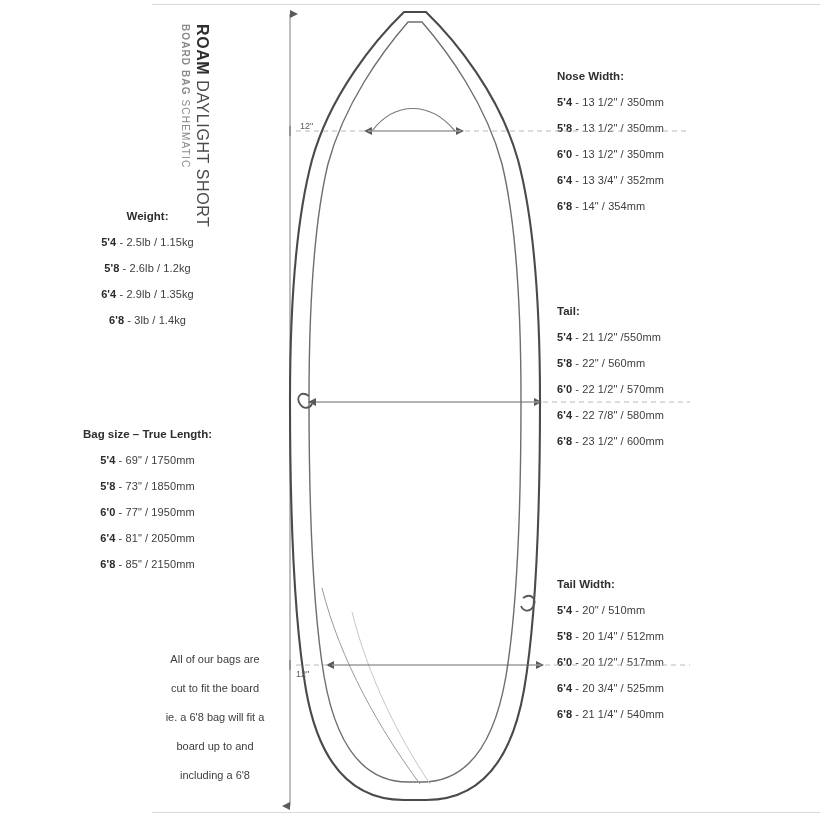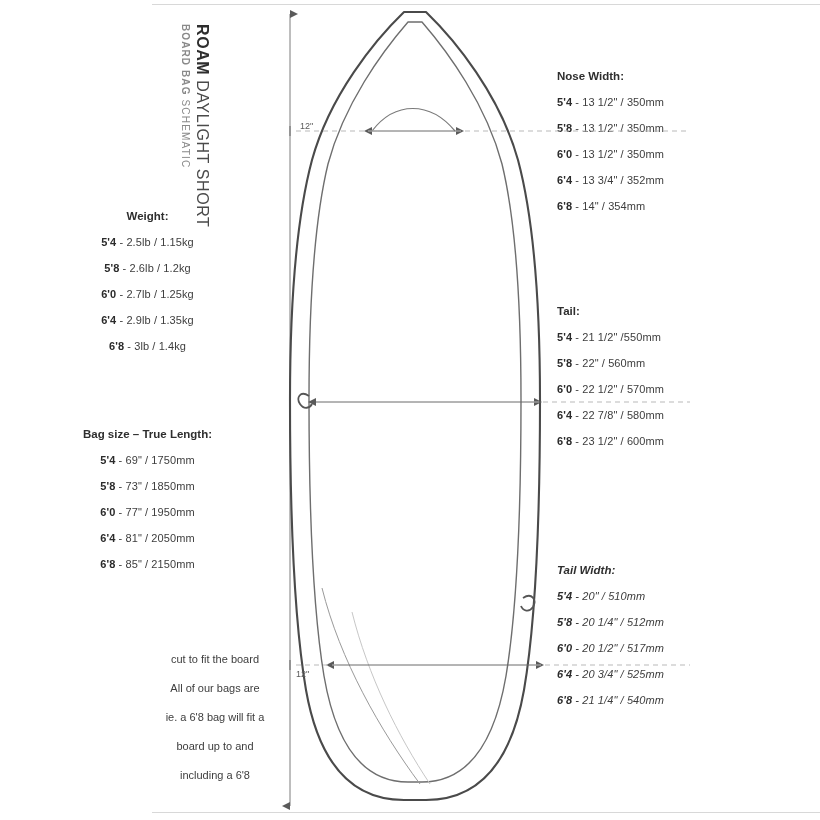--- a/index.html
+++ b/index.html
@@ -133,50 +133,49 @@
 
   <div class="spec-group align-left" style="left:557px; top:305px;">
     <div class="spec-title">Tail:</div>
     <div class="spec-row"><span class="sz">5'4</span> <span>- 21 1/2" /550mm</span></div>
     <div class="spec-row"><span class="sz">5'8</span> <span>- 22"     / 560mm</span></div>
     <div class="spec-row"><span class="sz">6'0</span> <span>- 22 1/2" / 570mm</span></div>
     <div class="spec-row"><span class="sz">6'4</span> <span>- 22 7/8" / 580mm</span></div>
     <div class="spec-row"><span class="sz">6'8</span> <span>- 23 1/2" / 600mm</span></div>
   </div>
 
-  <div class="spec-group align-left" style="left:557px; top:564px;font-style:italic;">
+  <div class="spec-group align-left" style="left:557px; top:578px;">
     <div class="spec-title">Tail Width:</div>
     <div class="spec-row"><span class="sz">5'4</span> <span>- 20"      / 510mm</span></div>
     <div class="spec-row"><span class="sz">5'8</span> <span>- 20 1/4" / 512mm</span></div>
     <div class="spec-row"><span class="sz">6'0</span> <span>- 20 1/2" / 517mm</span></div>
     <div class="spec-row"><span class="sz">6'4</span> <span>- 20 3/4" / 525mm</span></div>
     <div class="spec-row"><span class="sz">6'8</span> <span>- 21 1/4" / 540mm</span></div>
   </div>
 
   <div class="spec-group align-right" style="left:20px; top:210px; width:255px;">
     <div class="spec-title">Weight:</div>
     <div class="spec-row"><span class="sz">5'4</span> <span>- 2.5lb / 1.15kg</span></div>
     <div class="spec-row"><span class="sz">5'8</span> <span>- 2.6lb / 1.2kg</span></div>
-    <div class="spec-row"><span class="sz">6'0</span> <span>- 2.7lb / 1.25kg</span></div>
     <div class="spec-row"><span class="sz">6'4</span> <span>- 2.9lb / 1.35kg</span></div>
     <div class="spec-row"><span class="sz">6'8</span> <span>- 3lb / 1.4kg</span></div>
   </div>
 
   <div class="spec-group align-right" style="left:20px; top:428px; width:255px;">
     <div class="spec-title">Bag size  –  True Length:</div>
     <div class="spec-row"><span class="sz">5'4</span> <span>-  69"  / 1750mm</span></div>
     <div class="spec-row"><span class="sz">5'8</span> <span>-  73"  / 1850mm</span></div>
     <div class="spec-row"><span class="sz">6'0</span> <span>-  77"  / 1950mm</span></div>
     <div class="spec-row"><span class="sz">6'4</span> <span>-  81"  / 2050mm</span></div>
     <div class="spec-row"><span class="sz">6'8</span> <span>-  85"  / 2150mm</span></div>
   </div>
 
   <div id="footer-note">
+    <div>All of our bags are</div>
     <div>cut to fit the board</div>
-    <div>All of our bags are</div>
     <div>ie. a 6'8 bag will fit a</div>
     <div>board up to and</div>
     <div>including a 6'8</div>
   </div>
 
   <svg id="drawing" viewBox="0 0 820 820">
     <defs>
       <marker id="arrL" markerWidth="9" markerHeight="8" refX="8" refY="4" orient="auto">
         <path d="M8,0 L0,4 L8,8 z" fill="#5a5a5a"></path>
       </marker>

